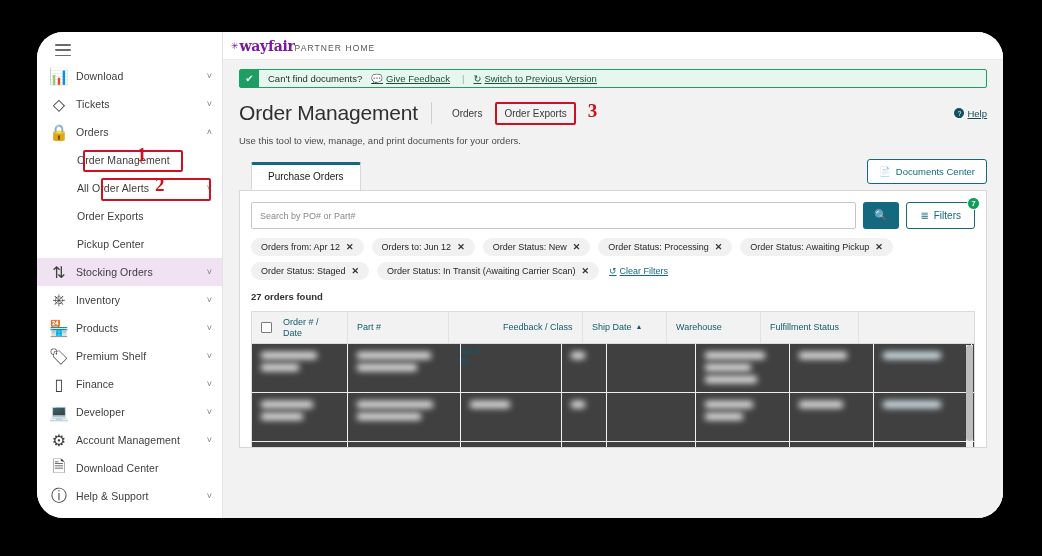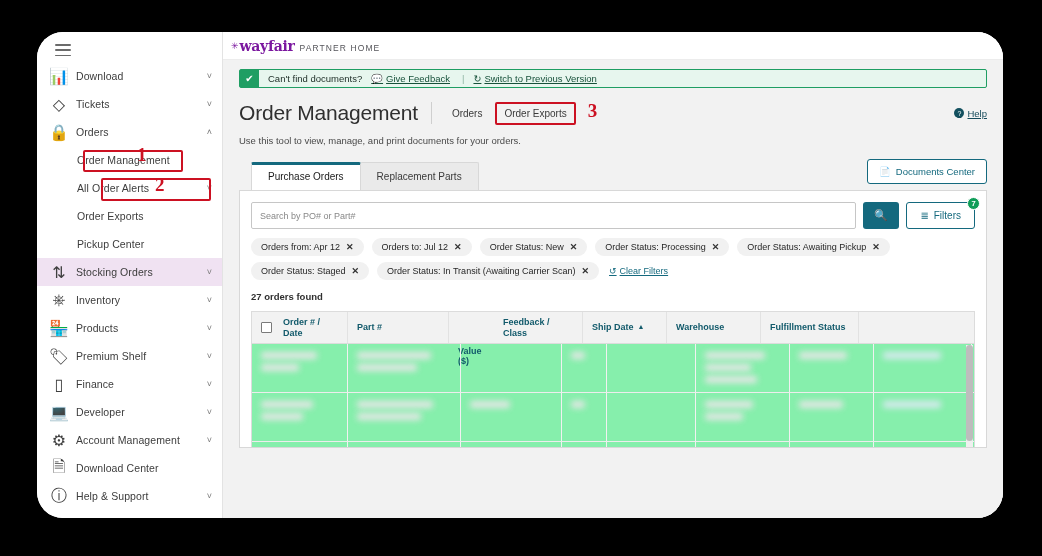--- a/index.html
+++ b/index.html
@@ -110,21 +110,20 @@
     font-family: "DejaVu Serif", serif;
     font-weight: bold;
     font-size: 14px;
     color: #7b189f;
     letter-spacing: -0.3px;
   }
   .wf-sub {
     font-size: 8.5px;
     color: #55555a;
     letter-spacing: 1.1px;
-    margin-left: 5px;
   }
 
   #content {
     flex: 1 1 auto;
     padding: 9px 16px 0 16px;
     overflow: hidden;
     background: #f2f2f2;
   }
 
   
@@ -293,25 +292,24 @@
   .orders-found {
     margin-top: 11px;
     font-size: 9.5px; color:#303030; font-weight: bold;
   }
 
   
   .table-wrap {
     margin-top: 9px;
     border: 1px solid #dcdcdc;
     border-bottom: none;
-    background: #86efac;
+    background: #404040;
     position: relative;
     height: 180px;
     overflow: hidden;
-    font-weight: bold;
   }
   .thead {
     display: flex;
     background: #f2f2f2;
     border-bottom: 1px solid #dcdcdc;
     height: 32px;
   }
   .th {
     font-size: 9px; color: #125a6b;
     display:flex; align-items:center;
@@ -482,21 +480,20 @@
           <span class="help-badge">?</span>
           <span>Help</span>
         </div>
       </div>
 
       <div class="page-desc">Use this tool to view, manage, and print documents for your orders.</div>
 
       <div class="tabrow">
         <div id="tab-list" style="display:flex;align-items:center;padding-left:12px;">
             <div class="tab active"><span>Purchase Orders</span></div>
-            <div class="tab"><span>Replacement Parts</span></div>
           </div>
         <div class="doc-center-btn">
           <span>📄</span>
           <span>Documents Center</span>
         </div>
       </div>
 
       <div class="panel">
 
         <div class="searchrow">
@@ -510,21 +507,21 @@
             <span class="filters-badge">7</span>
           </div>
         </div>
 
         <div class="chips" id="chip-list">
             <div class="chip">
               <span>Orders from: Apr 12</span>
               <span class="x">✕</span>
             </div>
             <div class="chip">
-              <span>Orders to: Jul 12</span>
+              <span>Orders to: Jun 12</span>
               <span class="x">✕</span>
             </div>
             <div class="chip">
               <span>Order Status: New</span>
               <span class="x">✕</span>
             </div>
             <div class="chip">
               <span>Order Status: Processing</span>
               <span class="x">✕</span>
             </div>

